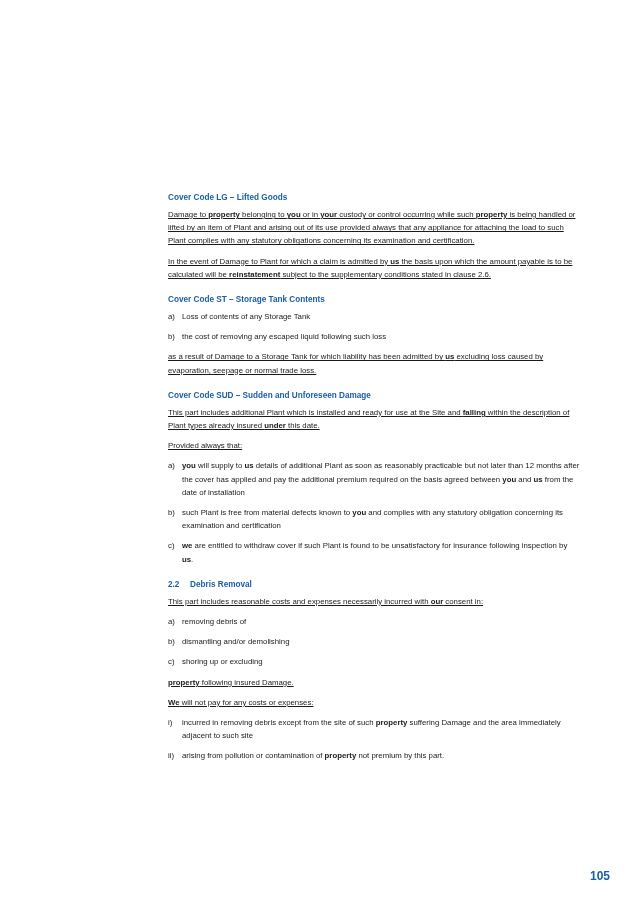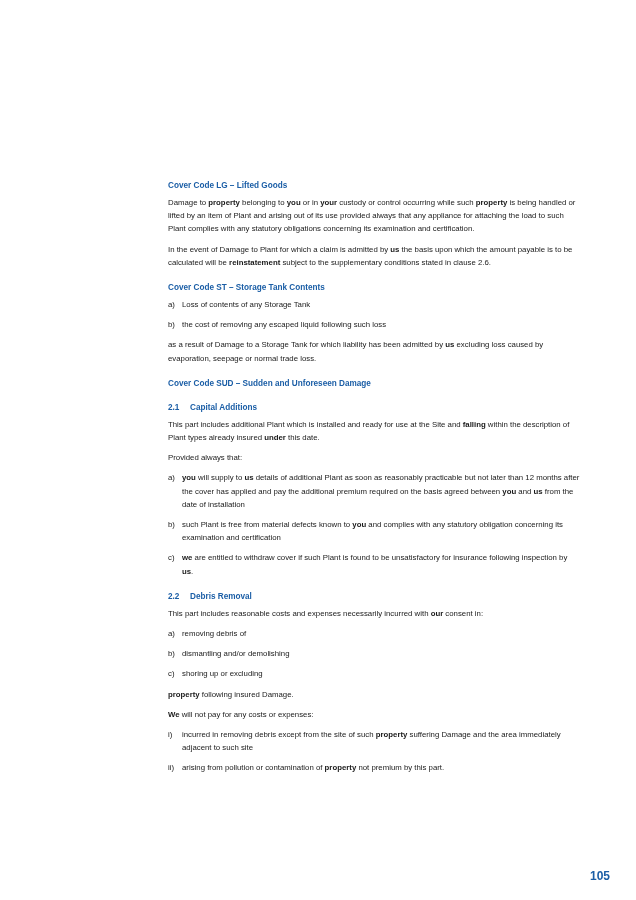--- a/index.html
+++ b/index.html
@@ -25,23 +25,23 @@
     font-size: 7.8px;
     line-height: 13.2px;
   }
   .cover-heading, .num-heading {
     color: var(--heading-color, #1b5ea6);
     font-size: 8.2px;
     line-height: 11px;
     font-weight: bold;
     margin: 13px 0 5px 0;
   }
-  .cover-heading.first { margin-top: 0; }
+  .cover-heading.first { margin-top: 12px; }
   .num-heading .num { display: inline-block; width: 22px; }
-  .para { margin: 0 0 7px 0; }
+  .para { margin: 0 0 7px 0; text-decoration: underline; }
   .para strong, .li-text strong { font-weight: bold; }
   .list-item { display: flex; margin: 0 0 7px 0; }
   .li-label { flex: 0 0 14px; }
   .li-text { flex: 1; }
   .page-number {
     position: absolute;
     right: 26px;
     top: 869px;
     color: var(--heading-color, #1b5ea6);
     font-size: 12px;
@@ -65,23 +65,20 @@
       <span class="li-text"><span>Loss of contents of any Storage Tank</span></span>
     </div>
     <div class="list-item">
       <span class="li-label">b)</span>
       <span class="li-text"><span>the cost of removing any escaped liquid following such loss</span></span>
     </div>
     <p class="para"><span>as a result of Damage to a Storage Tank for which liability has been admitted by </span><strong>us</strong><span> excluding loss caused by evaporation, seepage or normal trade loss.</span></p>
 
     <h2 class="cover-heading">Cover Code SUD – Sudden and Unforeseen Damage</h2>
 
-    <h2 class="num-heading">
-      <span class="num">2.1</span><span>Capital Additions</span>
-    </h2>
     <p class="para"><span>This part includes additional Plant which is installed and ready for use at the Site and </span><strong>falling</strong><span> within the description of Plant types already insured </span><strong>under</strong><span> this date.</span></p>
     <p class="para">Provided always that:</p>
     <div class="list-item">
       <span class="li-label">a)</span>
       <span class="li-text"><strong>you</strong><span> will supply to </span><strong>us</strong><span> details of additional Plant as soon as reasonably practicable but not later than 12 months after the cover has applied and pay the additional premium required on the basis agreed between </span><strong>you</strong><span> and </span><strong>us</strong><span> from the date of installation</span></span>
     </div>
     <div class="list-item">
       <span class="li-label">b)</span>
       <span class="li-text"><span>such Plant is free from material defects known to </span><strong>you</strong><span> and complies with any statutory obligation concerning its examination and certification</span></span>
     </div>

